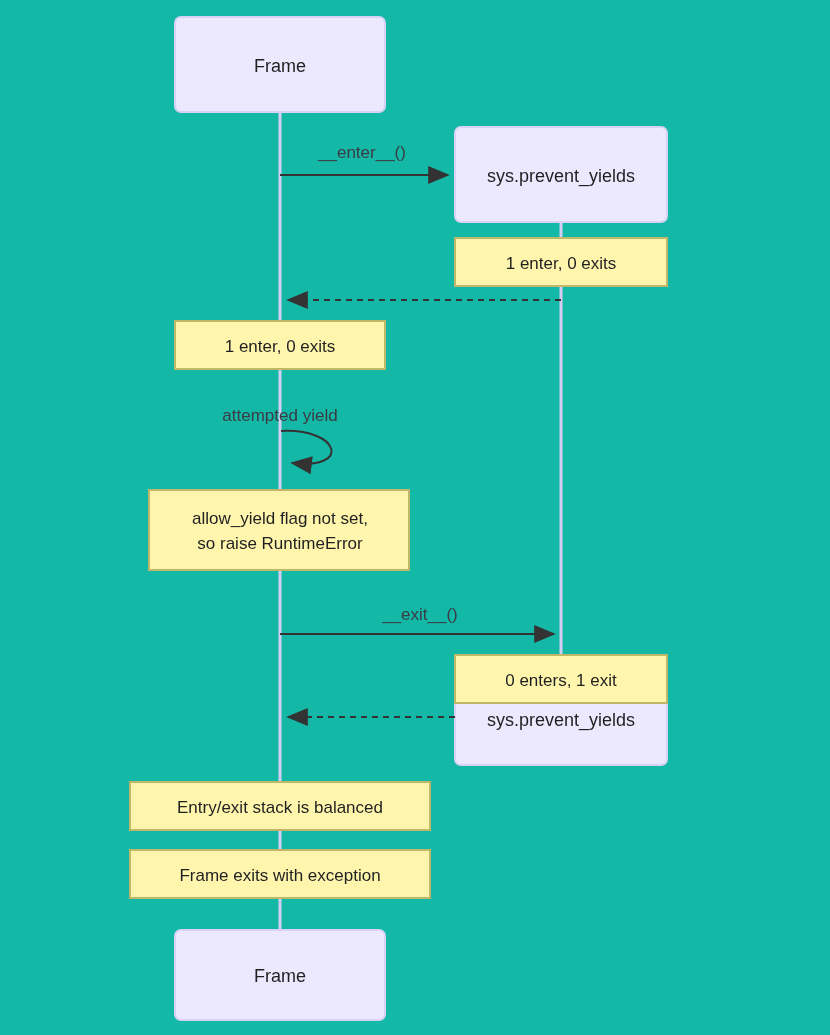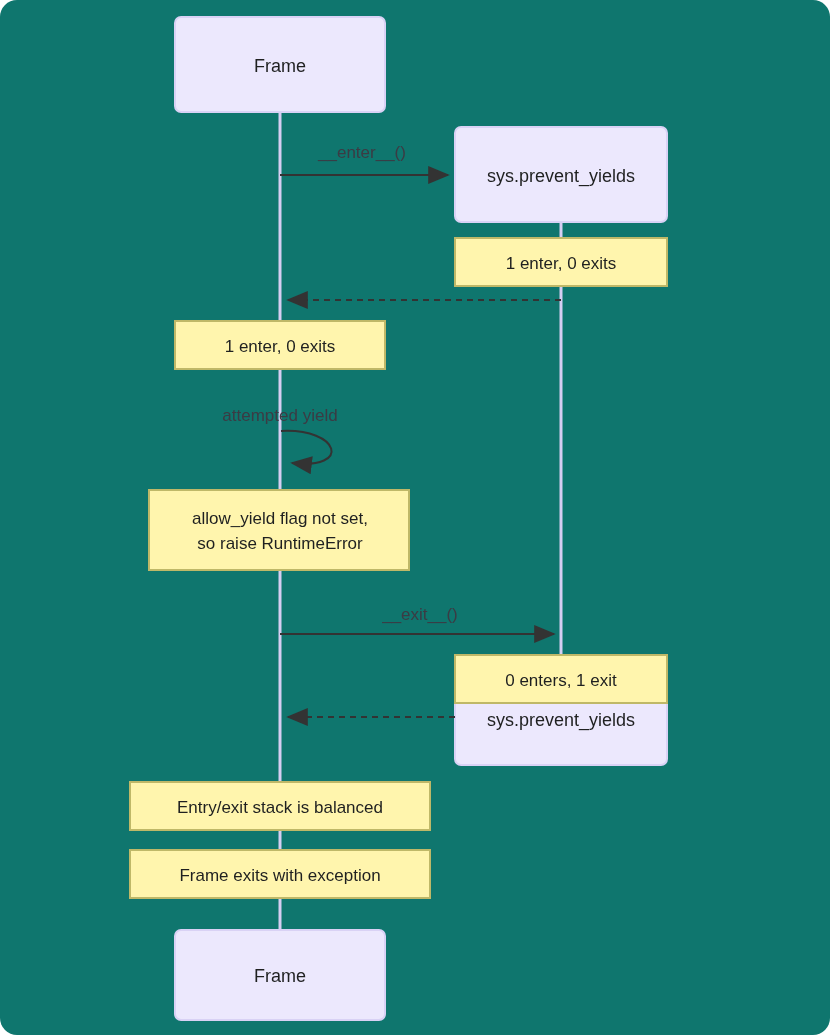--- a/index.html
+++ b/index.html
@@ -7,23 +7,22 @@
     padding: 0;
     background: #ffffff;
   }
   body {
     font-family: "Liberation Sans", sans-serif;
   }
   #diagram-root {
     position: relative;
     width: 830px;
     height: 1035px;
-    background: #0f766e;
+    background: #14b8a6;
     overflow: hidden;
-    border-radius: 17px;
   }
   #diagram-svg {
     position: absolute;
     left: 0;
     top: 0;
     width: 830px;
     height: 1035px;
   }
   .actor-box-text,
   .note-text,

